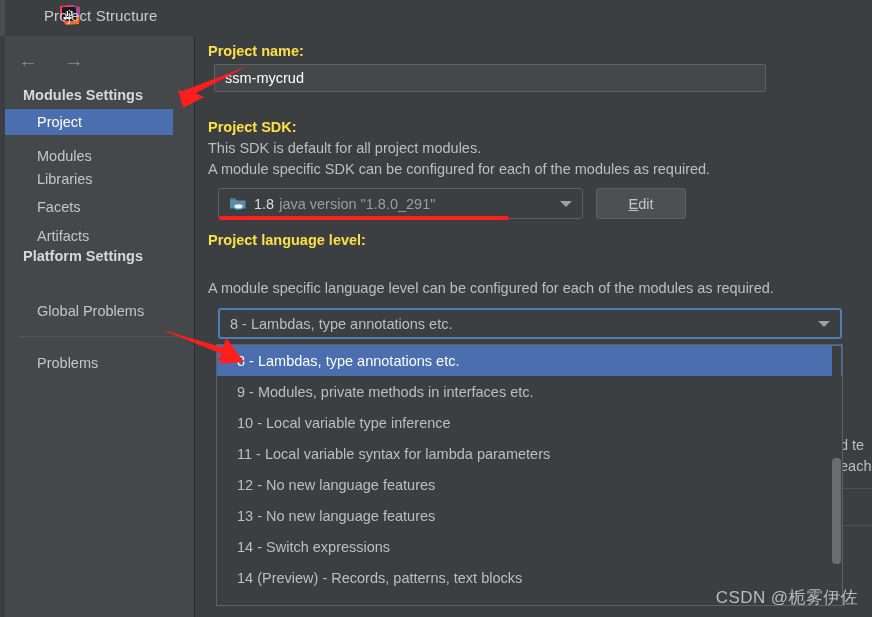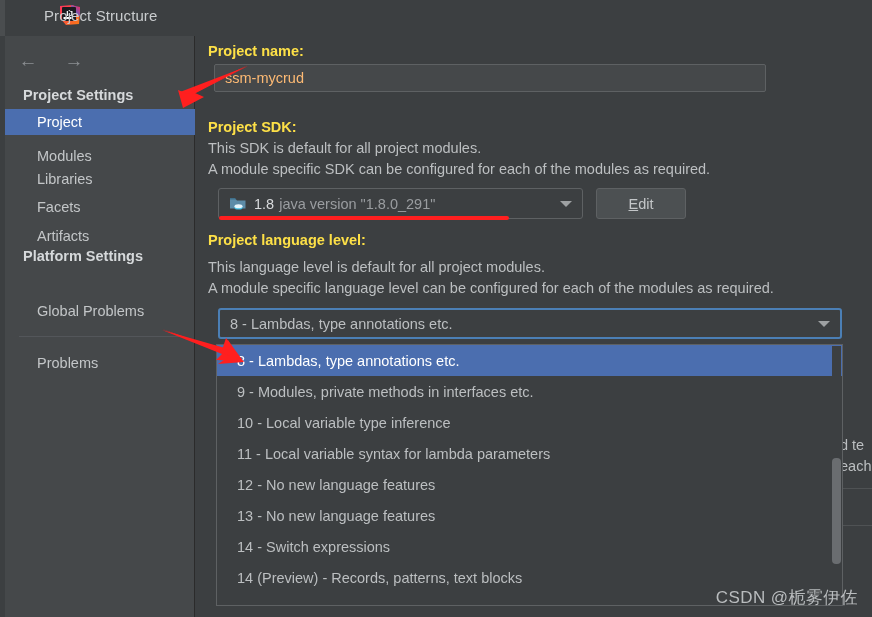--- a/index.html
+++ b/index.html
@@ -50,21 +50,21 @@
     width: 26px; height: 22px;
     display: flex; align-items: center; justify-content: center;
     color: #8d9194; font-size: 19px; line-height: 1;
   }
   .section-head {
     position: absolute; left: 18px;
     font-size: 14.5px; font-weight: bold; color: #d6d9db;
     white-space: nowrap;
   }
   .nav-item {
-    position: absolute; left: 0; width: 190px; height: 26px;
+    position: absolute; left: 0; width: 168px; height: 26px;
     display: flex; align-items: center;
     font-size: 14.5px; color: #c3c6c8;
     padding-left: 32px;
   }
   .nav-item.selected {
     background: #4b6eaf; color: #ffffff;
   }
   .sidebar-sep {
     position: absolute; left: 14px; width: 163px; height: 1px;
     background: #53565a;
@@ -86,21 +86,21 @@
     font-size: 14.5px; color: #bcbfc1;
     white-space: nowrap;
   }
   .textfield {
     position: absolute;
     background: #45484a;
     border: 1px solid #5e6163;
     border-radius: 2px;
     display: flex; align-items: center;
     padding-left: 10px;
-    font-size: 14.5px; color: #fdba74;
+    font-size: 14.5px; color: #ffffff;
   }
   .combo {
     position: absolute;
     background: #3c3f41;
     border: 1px solid #5e6163;
     border-radius: 3px;
     display: flex; align-items: center;
     padding-left: 10px;
     font-size: 14.5px; color: #bcbfc1;
   }
@@ -211,21 +211,21 @@
     <span class="title-text">Project Structure</span>
   </div>
 
   <div class="sidebar">
 
     <div class="nav-arrows">
       <span class="nav-arrow">←</span>
       <span class="nav-arrow">→</span>
     </div>
 
-    <div class="section-head" style="top:51px;">Project Settings</div>
+    <div class="section-head" style="top:51px;">Modules Settings</div>
 
     <div class="nav-item selected" style="top:73px;">
       <span>Project</span>
     </div>
     <div class="nav-item" style="top:107px;">
       <span>Modules</span>
     </div>
     <div class="nav-item" style="top:130px;">
       <span>Libraries</span>
     </div>
@@ -273,21 +273,20 @@
     </div>
 
     <div class="btn" style="left:400px; top:152px; width:90px; height:31px;">
       <span class="mn">E</span>
         <span>dit</span>
     </div>
 
     <div class="red-underline" style="left:23px; top:180px; width:290px;"></div>
 
     <div class="lbl-bold" style="left:12px; top:196px;">Project language level:</div>
-    <div class="lbl-plain" style="left:12px; top:223px;">This language level is default for all project modules.</div>
     <div class="lbl-plain" style="left:12px; top:244px;">A module specific language level can be configured for each of the modules as required.</div>
 
     <div class="combo focused" style="left:22px; top:272px; width:624px; height:31px;">
       <span>8 - Lambdas, type annotations etc.</span>
       <span class="arrow"></span>
     </div>
 
     <div class="occluded-panel" style="right:0px; top:401px; width:32px;">d te</div>
     <div class="occluded-panel" style="right:0px; top:422px; width:32px;">each</div>
     <div class="hline" style="right:0px; top:452px; width:32px;"></div>

